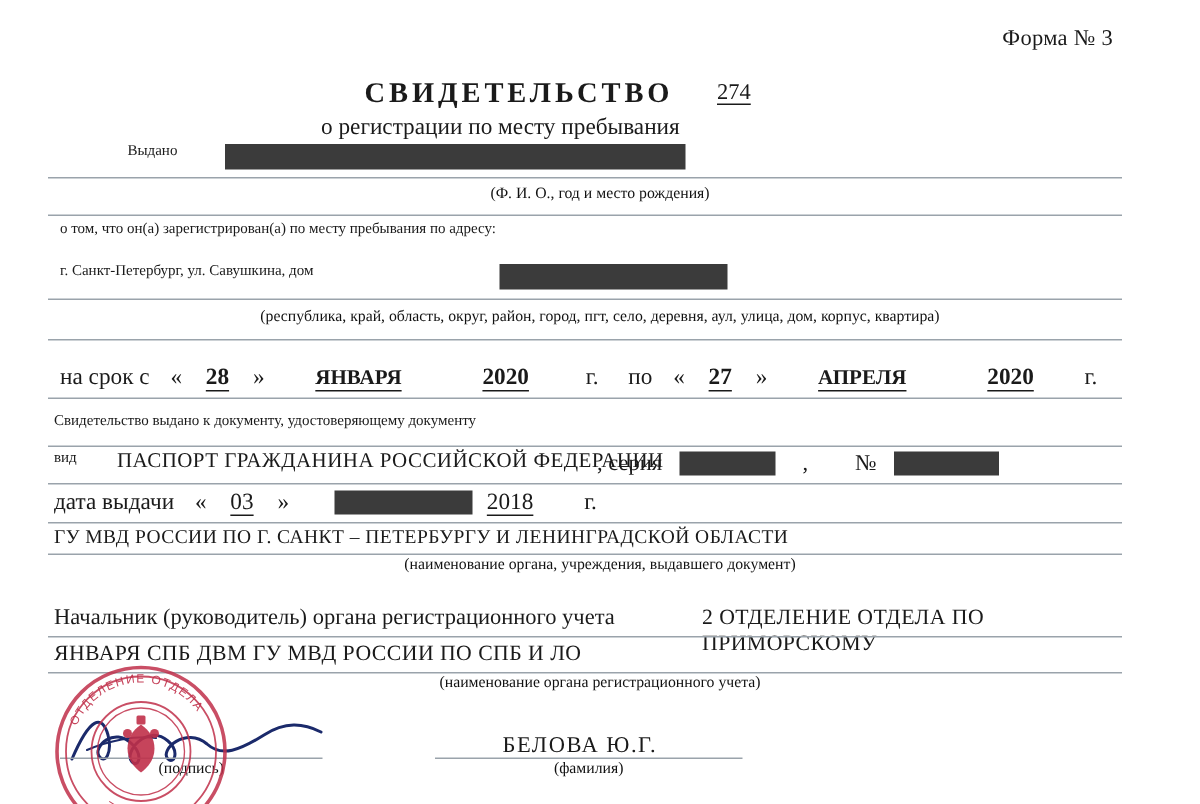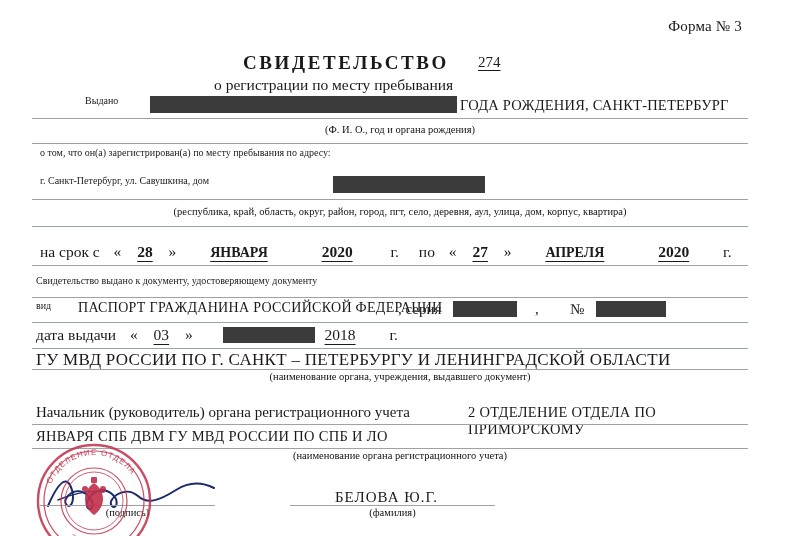--- a/index.html
+++ b/index.html
@@ -102,21 +102,21 @@
   .series-bar { top: 301px; left: 453px; width: 64px; height: 16px; }
   .comma { top: 301px; left: 535px; font-size: 15px; }
   .num-label { top: 301px; left: 570px; font-size: 15px; }
   .num-bar { top: 301px; left: 596px; width: 70px; height: 16px; }
   .doc-type-underline { top: 322px; left: 32px; width: 716px; }
 
   .date-row { top: 326px; left: 36px; font-size: 15.5px; }
   .date-bar { top: 327px; left: 223px; width: 92px; height: 16px; }
   .date-underline { top: 348px; left: 32px; width: 716px; }
 
-  .organ-row { top: 350px; left: 36px; font-size: 17px; letter-spacing: 0.3px; }
+  .organ-row { top: 350px; left: 36px; font-size: 13px; letter-spacing: 0.3px; }
   .organ-underline { top: 369px; left: 32px; width: 716px; }
   .caption-organ { top: 371px; left: 0; width: 800px; }
 
   .chief-row { top: 404px; left: 36px; font-size: 15px; }
   .chief-val { top: 404px; left: 468px; font-size: 14.5px; letter-spacing: 0.3px; }
   .chief-underline { top: 424px; left: 32px; width: 716px; }
 
   .chief-row2 { top: 428px; left: 36px; font-size: 14.5px; letter-spacing: 0.3px; }
   .chief-underline2 { top: 448px; left: 32px; width: 716px; }
   .caption-chief { top: 450px; left: 0; width: 800px; }
@@ -152,23 +152,22 @@
 <div id="page">
 
   <div class="abs form-no">Форма № 3</div>
 
   <div class="abs title-main">СВИДЕТЕЛЬСТВО</div>
   <div class="abs title-number">274</div>
   <div class="abs title-sub">о регистрации по месту пребывания</div>
 
   <div class="abs row-label issued-label">Выдано</div>
   <div class="abs redact issued-bar"></div>
-  <div class="abs issued-tail">ГОДА РОЖДЕНИЯ, САНКТ-ПЕТЕРБУРГ</div>
   <div class="abs line issued-line"></div>
-  <div class="abs caption caption-fio">(Ф. И. О., год и органа рождения)</div>
+  <div class="abs caption caption-fio">(Ф. И. О., год и место рождения)</div>
 
   <div class="abs line line2"></div>
 
   <div class="abs row-label addr-text">г. Санкт-Петербург, ул. Савушкина, дом</div>
   <div class="abs row-label about-text">о том, что он(а) зарегистрирован(а) по месту пребывания по адресу:</div>
   <div class="abs redact addr-bar"></div>
   <div class="abs line addr-line"></div>
   <div class="abs caption caption-addr">(республика, край, область, округ, район, город, пгт, село, деревня, аул, улица, дом, корпус, квартира)</div>
 
   <div class="abs line line3"></div>

